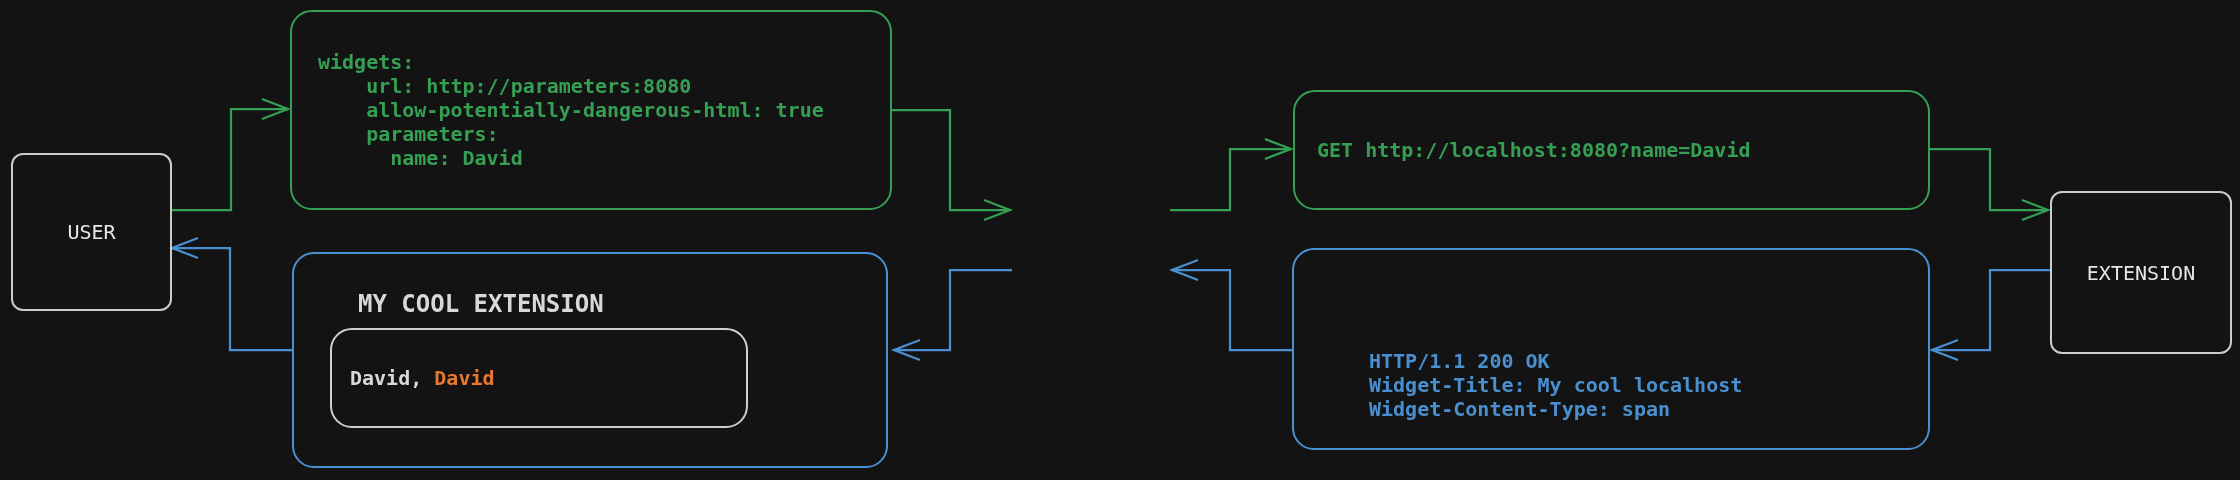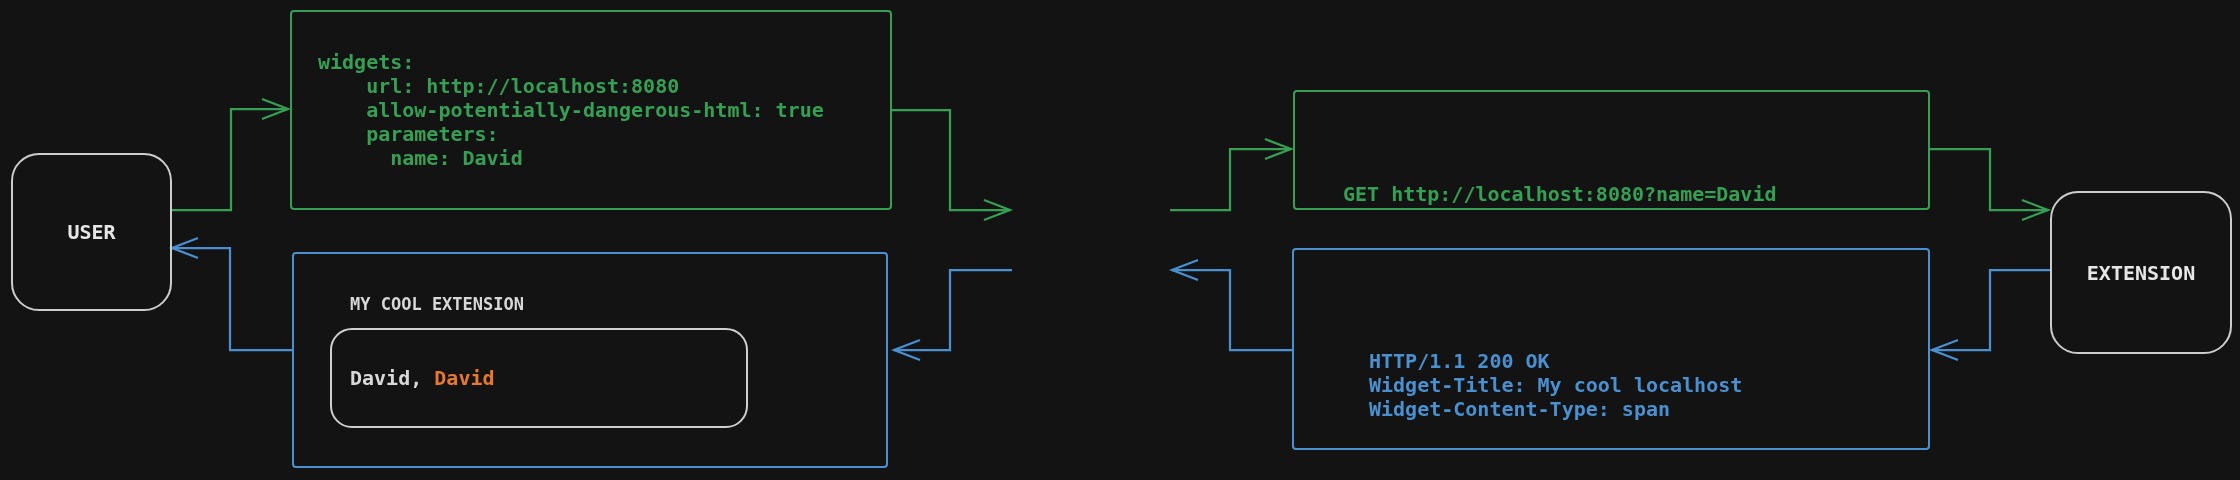--- a/index.html
+++ b/index.html
@@ -9,43 +9,43 @@
   html,body{margin:0;padding:0;background:var(--bg);}
   #canvas{
     position:relative; width:2240px; height:480px; background:var(--bg);
     overflow:hidden; font-family:"DejaVu Sans Mono",monospace;
   }
   #wires{position:absolute; inset:0; width:2240px; height:480px;}
   #wires path, #wires polyline{fill:none; stroke-width:2.25px;}
   .wire-green{stroke:var(--green);}
   .wire-blue{stroke:var(--blue);}
   .node{
-    position:absolute; border:2px solid var(--node-border); border-radius:28px;
+    position:absolute; border:2px solid var(--node-border); border-radius:12px;
     display:flex; align-items:center; justify-content:center;
-    color:var(--text); font-size:20px; font-weight:bold; letter-spacing:0;
+    color:var(--text); font-size:20px; font-weight:normal; letter-spacing:0;
   }
   #node-user{left:11px; top:153px; width:157px; height:154px;}
   #node-glance{left:1012px; top:149px; width:156px; height:159px;}
   #node-extension{left:2050px; top:148px; width:178px; height:159px;margin-top:43px;}
-  .callout{position:absolute; border:2px solid; border-radius:4px; box-sizing:border-box;}
+  .callout{position:absolute; border:2px solid; border-radius:22px; box-sizing:border-box;}
   .callout .code{
     display:flex; flex-direction:column; justify-content:center;
     height:100%; font-size:20px; font-weight:bold;
   }
   .code-line{white-space:pre; line-height:24px; min-height:24px;}
   #box-config{left:290px; top:10px; width:602px; height:200px; border-color:var(--green);}
   #box-config .code{padding-left:26px; color:var(--green);}
   #box-request{left:1293px; top:90px; width:637px; height:120px; border-color:var(--green);}
-  #box-request .code{padding-left:48px; color:var(--green);margin-top:44px;}
+  #box-request .code{padding-left:22px; color:var(--green);}
   #box-response{left:1292px; top:248px; width:638px; height:202px; border-color:var(--blue);}
   #box-response .code{padding-left:75px; color:var(--blue);margin-top:48px;}
   #box-preview{left:292px; top:252px; width:596px; height:216px; border-color:var(--blue);}
   #preview-title{
-    position:absolute; left:56px; top:38px; line-height:24px;
-    color:var(--muted); font-size:17px; font-weight:bold; white-space:pre;
+    position:absolute; left:64px; top:38px; line-height:24px;
+    color:var(--muted); font-size:24px; font-weight:bold; white-space:pre;
   }
   #render-box{
     position:absolute; left:36px; top:74px; width:418px; height:100px;
     border:2px solid var(--inner-border); border-radius:22px; box-sizing:border-box;
     display:flex; align-items:center;
   }
   #render-box .greeting{padding-left:18px; font-size:20px; font-weight:bold; white-space:pre;}
   .greet-prefix{color:var(--muted);}
   .greet-name{color:var(--orange);}
 </style>
@@ -80,21 +80,21 @@
   <div id="node-user" class="node">
     <span>USER</span>
   </div>
   <div id="node-extension" class="node">
     <span>EXTENSION</span>
   </div>
 
   <div id="box-config" class="callout">
     <div class="code">
       <div class="code-line">widgets:</div>
-      <div class="code-line">    url: http://localhost:8080</div>
+      <div class="code-line">    url: http://parameters:8080</div>
       <div class="code-line">    allow-potentially-dangerous-html: true</div>
       <div class="code-line">    parameters:</div>
       <div class="code-line">      name: David</div>
     </div>
   </div>
 
   <div id="box-request" class="callout">
     <div class="code">
       <div class="code-line">GET http://localhost:8080?name=David</div>
     </div>

